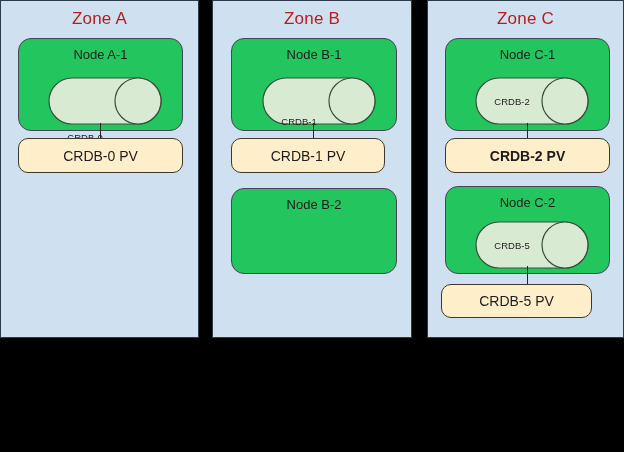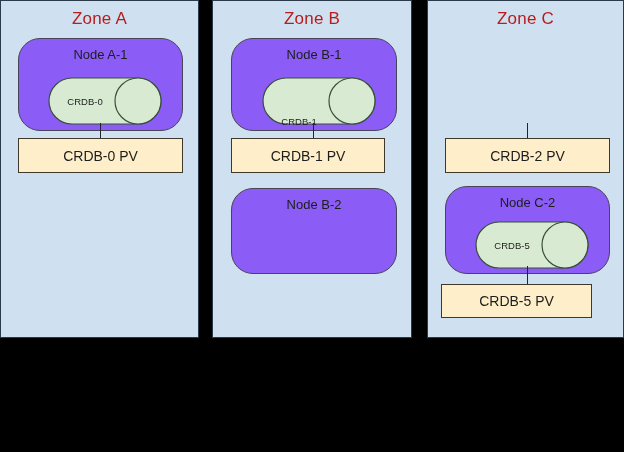--- a/index.html
+++ b/index.html
@@ -4,53 +4,53 @@
 <style>
   html,body{margin:0;padding:0;background:#000;}
   body{width:624px;height:452px;overflow:hidden;
        font-family:"Liberation Sans", sans-serif;}
   .canvas{position:relative;width:624px;height:452px;background:#000;}
 
   .zone{position:absolute;background:#cfe1f1;border:1px solid #2b3a4a;box-sizing:border-box;}
   .zone-title{position:absolute;left:0;right:0;top:8px;text-align:center;
               font-size:17px;color:#b91c1c;letter-spacing:.2px;}
 
-  .node{position:absolute;background:#8b5cf6;border:1px solid #4a4458;
-        border-radius:22px;box-sizing:border-box;}
+  .node{position:absolute;background:#22c55e;border:1px solid #4a4458;
+        border-radius:13px;box-sizing:border-box;}
   .node-title{position:absolute;left:0;right:0;top:8px;text-align:center;
               font-size:13px;color:#1d1d1d;}
 
   .cyl{position:absolute;}
   .cyl svg{display:block;overflow:visible;}
   .cyl-label{position:absolute;top:0;height:100%;display:flex;align-items:center;
              justify-content:center;font-size:9.5px;color:#1d1d1d;pointer-events:none;}
 
   .pv{position:absolute;background:#ffeeca;border:1px solid #40382a;
-      border-radius:0;box-sizing:border-box;display:flex;align-items:center;
+      border-radius:10px;box-sizing:border-box;display:flex;align-items:center;
       justify-content:center;font-size:14px;color:#1d1d1d;}
 
   .link{position:absolute;width:0;border-left:1.6px solid #21252b;}
 </style>
 </head>
 <body>
 
 <div class="canvas">
 
   <div class="zone" style="left:0px;top:0px;width:199px;height:338px;">
     <div class="zone-title">Zone A</div>
 
     <div class="node" style="left:17px;top:37px;width:165px;height:93px;">
       <div class="node-title">Node A-1</div>
 
       <div class="cyl" style="left:29px;top:38px;width:114px;height:48px;">
         <svg width="114" height="48" viewBox="0 0 114 48">
           <path d="M24,1 H90 A23,23 0 0 1 90,47 H24 A23,23 0 0 1 24,1 Z" fill="#d9ead3" stroke="#38503a" stroke-width="1.2"></path>
           <circle cx="90" cy="24" r="23" fill="#d9ead3" stroke="#38503a" stroke-width="1.2"></circle>
         </svg>
-        <div class="cyl-label" style="left:6px;width:62px;">CRDB-0</div>
+        <div class="cyl-label" style="left:6px;width:62px;margin-top:36px;">CRDB-0</div>
       </div>
     </div>
 
     <div class="link" style="left:99px;top:122px;height:16px;"></div>
 
     <div class="pv" style="left:17px;top:137px;width:165px;height:35px;">CRDB-0 PV</div>
   </div>
 
   <div class="zone" style="left:212px;top:0px;width:200px;height:338px;">
     <div class="zone-title">Zone B</div>
@@ -72,24 +72,35 @@
     <div class="pv" style="left:18px;top:137px;width:154px;height:35px;">CRDB-1 PV</div>
 
     <div class="node" style="left:18px;top:187px;width:166px;height:86px;">
       <div class="node-title">Node B-2</div>
     </div>
   </div>
 
   <div class="zone" style="left:427px;top:0px;width:197px;height:338px;">
     <div class="zone-title">Zone C</div>
 
+    <div class="node" style="left:17px;top:37px;width:165px;height:93px;">
+      <div class="node-title">Node C-1</div>
+
+      <div class="cyl" style="left:29px;top:38px;width:114px;height:48px;">
+        <svg width="114" height="48" viewBox="0 0 114 48">
+          <path d="M24,1 H90 A23,23 0 0 1 90,47 H24 A23,23 0 0 1 24,1 Z" fill="#d9ead3" stroke="#38503a" stroke-width="1.2"></path>
+          <circle cx="90" cy="24" r="23" fill="#d9ead3" stroke="#38503a" stroke-width="1.2"></circle>
+        </svg>
+        <div class="cyl-label" style="left:6px;width:62px;">CRDB-2</div>
+      </div>
+    </div>
 
     <div class="link" style="left:99px;top:122px;height:16px;"></div>
 
-    <div class="pv" style="left:17px;top:137px;width:165px;height:35px;">CRDB-2 PV</div>
+    <div class="pv" style="left:17px;top:137px;width:165px;height:35px;font-weight:bold;">CRDB-2 PV</div>
 
     <div class="node" style="left:17px;top:185px;width:165px;height:88px;padding-left:40px;">
       <div class="node-title">Node C-2</div>
 
       <div class="cyl" style="left:29px;top:34px;width:114px;height:48px;">
         <svg width="114" height="48" viewBox="0 0 114 48">
           <path d="M24,1 H90 A23,23 0 0 1 90,47 H24 A23,23 0 0 1 24,1 Z" fill="#d9ead3" stroke="#38503a" stroke-width="1.2"></path>
           <circle cx="90" cy="24" r="23" fill="#d9ead3" stroke="#38503a" stroke-width="1.2"></circle>
         </svg>
         <div class="cyl-label" style="left:6px;width:62px;">CRDB-5</div>

